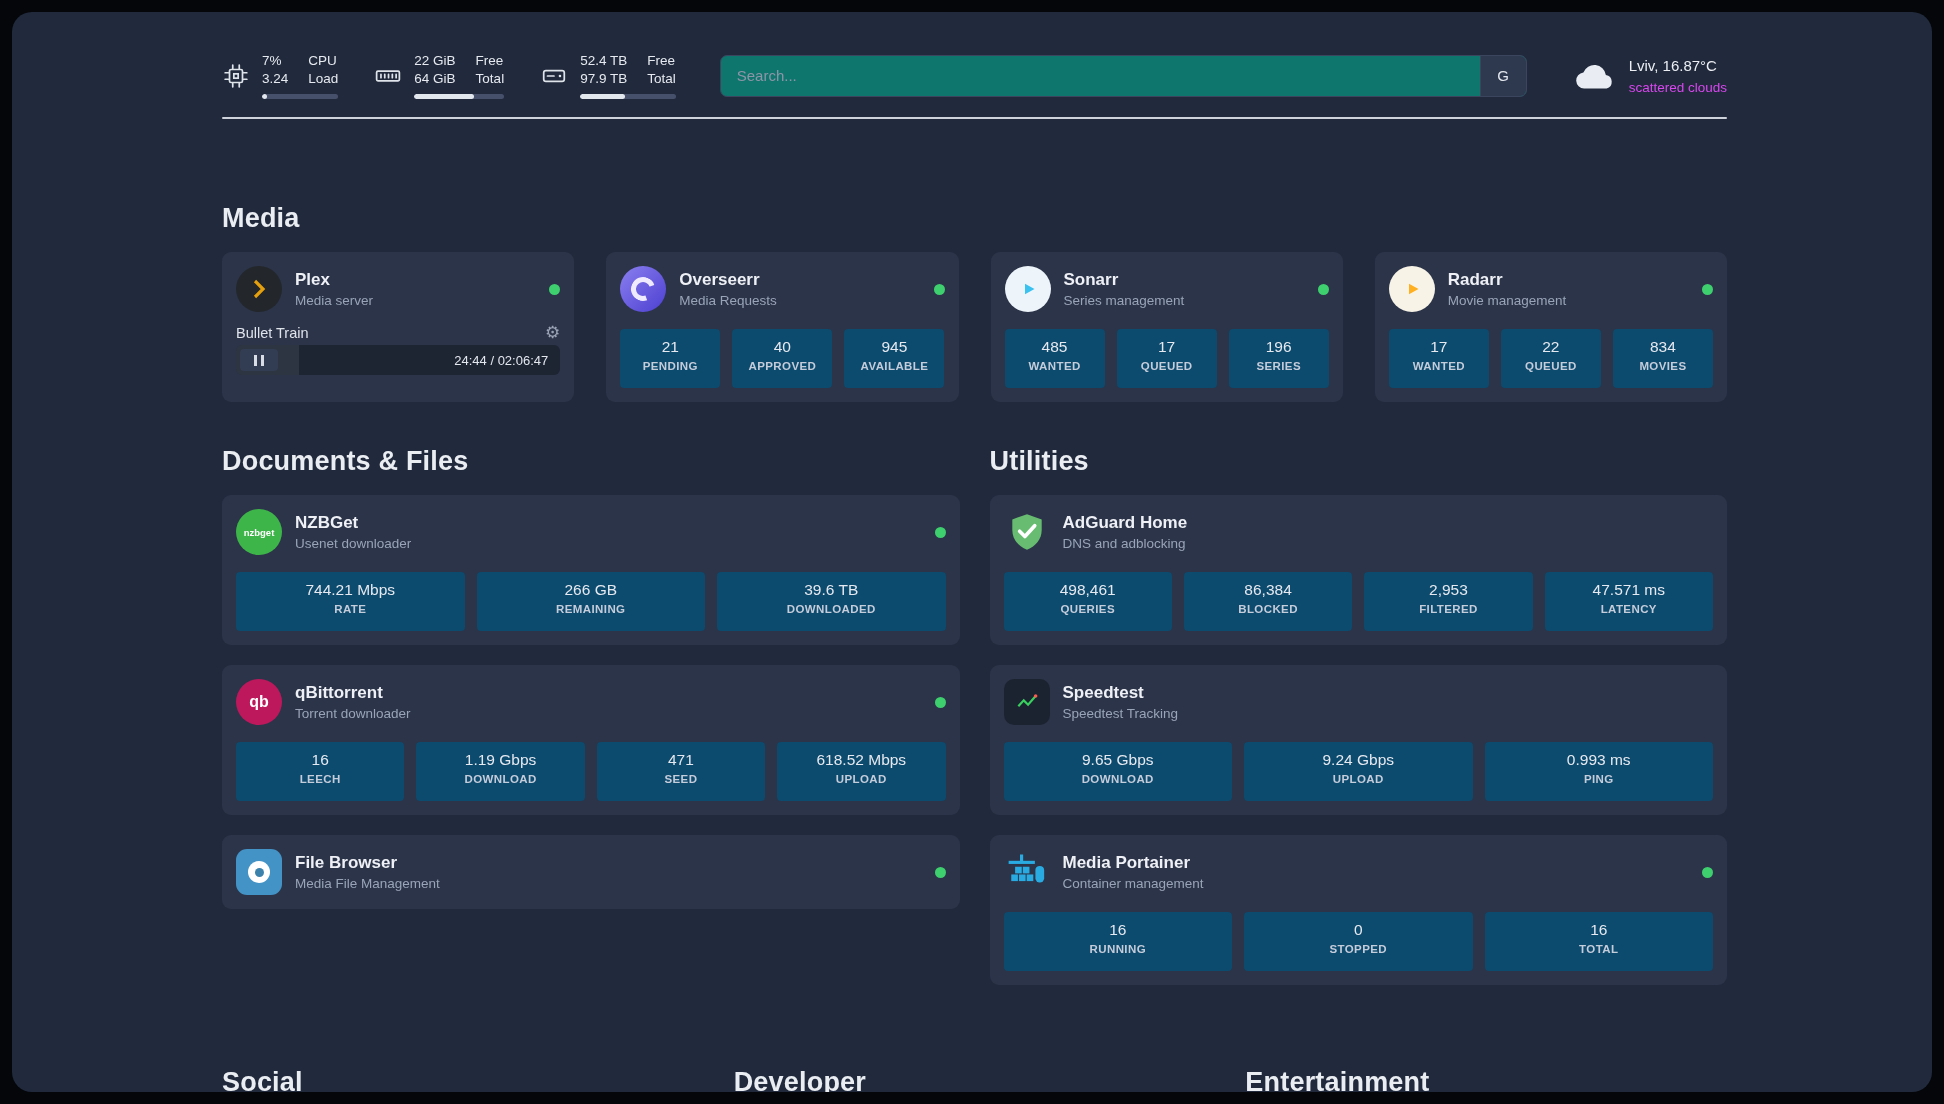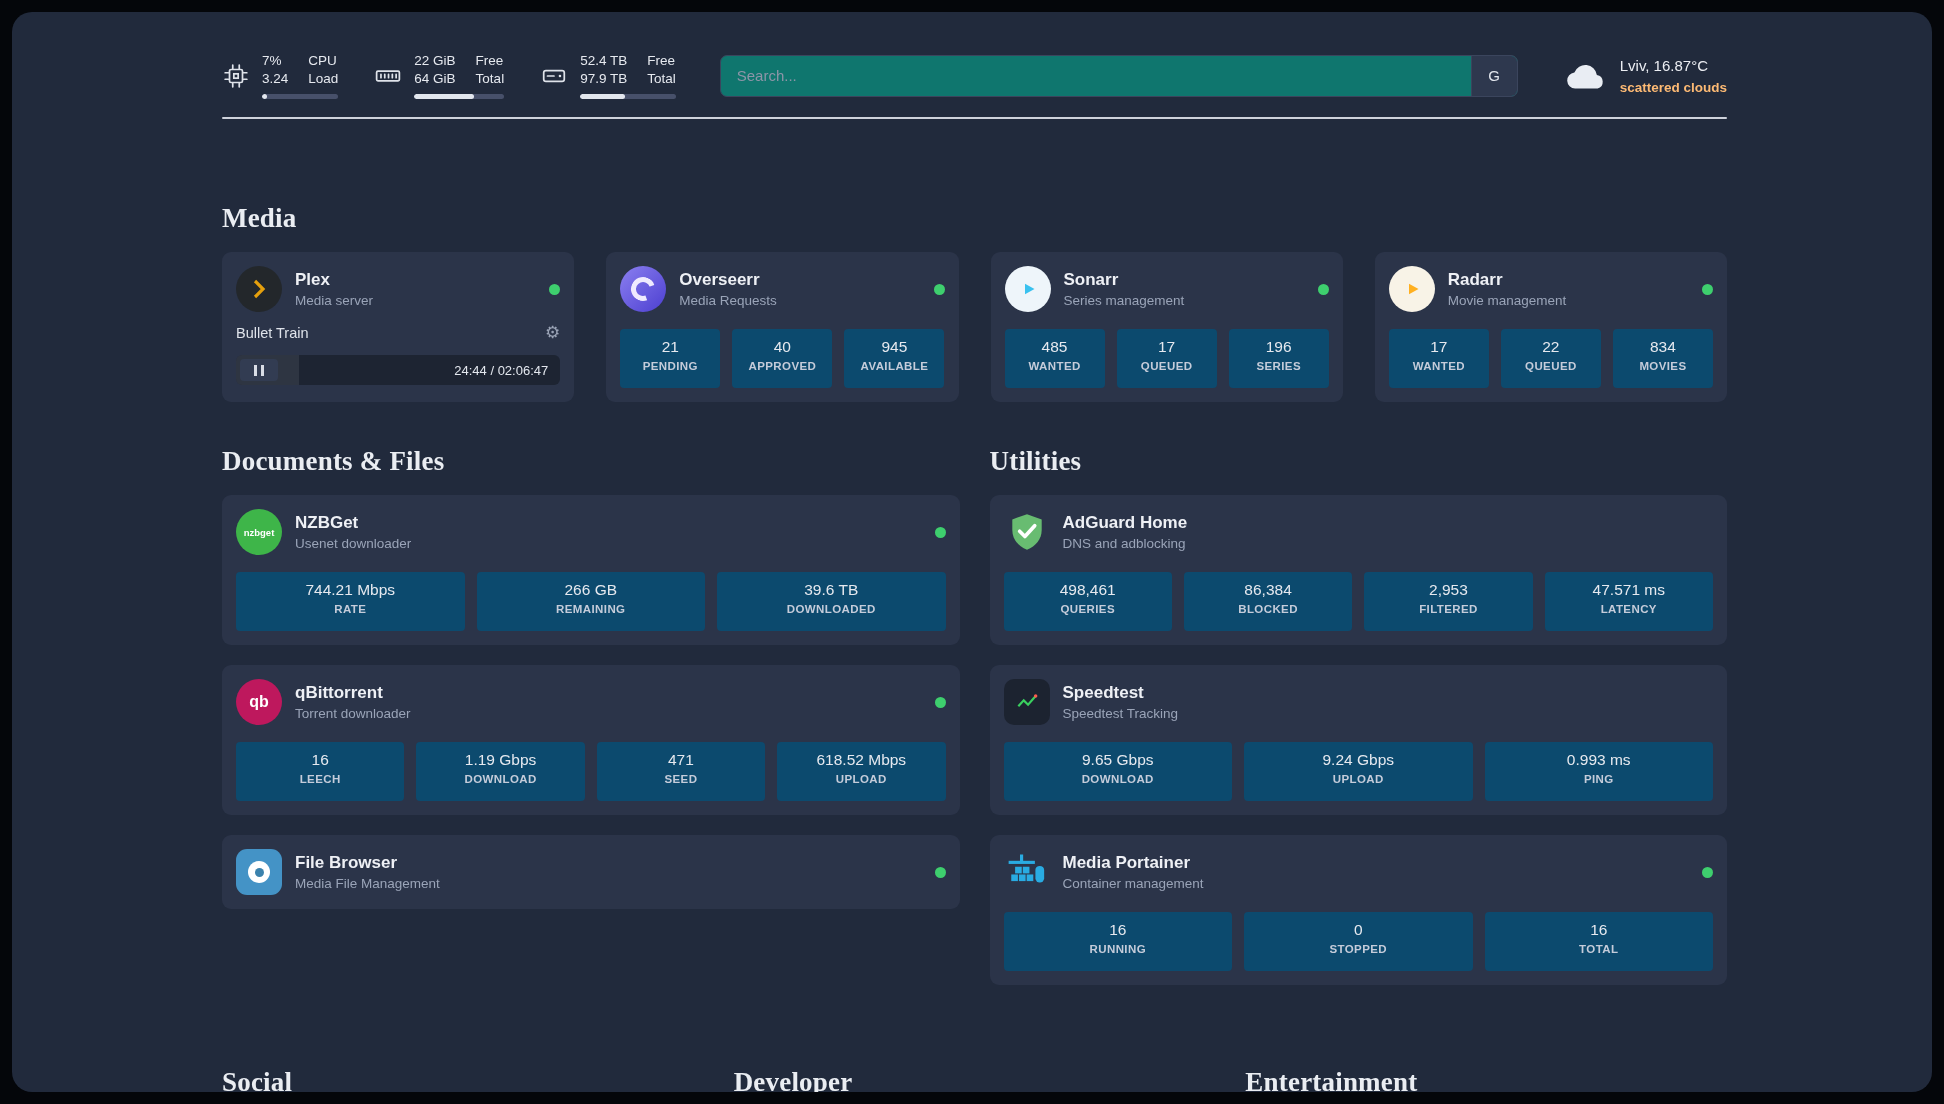--- a/index.html
+++ b/index.html
@@ -40,26 +40,26 @@
   .search input::placeholder { color:#8d95a8; }
   .search-btn {
     position:absolute; right:1px; top:1px; bottom:1px; width:46px;
     background:#2e384e; border:none; border-left:1px solid #3b455d;
     border-radius:0 6px 6px 0; color:#e3e7ee; font-size:15px; cursor:pointer;
     font-family:"Liberation Sans", sans-serif;
   }
   .weather { display:flex; align-items:center; gap:12px; }
   .weather-icon { width:46px; height:40px; display:flex; align-items:center; }
   .weather-line1 { font-size:15px; color:#eceef3; }
-  .weather-line2 { font-size:13.5px; color:#fdba74; margin-top:6px;font-weight:bold; }
+  .weather-line2 { font-size:13.5px; color:#d946ef; margin-top:6px; }
 
   .divider { margin-top:18px; height:2px; background:#dde1e9; border-radius:1px; opacity:.92; }
 
   
-  .section-title { margin:0; font-size:27px; font-weight:600; color:#eaedf2; letter-spacing:.2px;font-family:Liberation Serif, serif; }
+  .section-title { margin:0; font-size:27px; font-weight:600; color:#eaedf2; letter-spacing:.2px; }
   .media-section { margin-top:84px; }
   .media-grid { margin-top:18px; display:grid; grid-template-columns:repeat(4,1fr); gap:32px; }
   .two-col { margin-top:44px; display:grid; grid-template-columns:1fr 1fr; gap:0 30px; align-items:start; }
   .col-cards { margin-top:18px; display:flex; flex-direction:column; gap:20px; }
 
   
   .card {
     background:#2b3449; border-radius:9px; padding:14px;
     display:flex; flex-direction:column; min-height:150px;
   }
@@ -89,21 +89,21 @@
   .icon-filebrowser { background:#4493c6; border-radius:11px; }
   .fb-circle { width:22px; height:22px; background:#fff; border-radius:50%; display:flex; align-items:center; justify-content:center; }
   .fb-dot { width:9px; height:9px; background:#3b82ad; border-radius:50%; }
   .icon-speedtest { background:#1c2330; border-radius:10px; }
 
   
   .np-row { display:flex; align-items:center; margin-top:12px; }
   .np-title { font-size:14.5px; color:#dfe3ea; }
   .gear { margin-left:auto; color:#9aa3b6; font-size:17px; cursor:pointer; line-height:1; }
   .player {
-    margin-top:14px; height:30px; background:#1d2432; border-radius:6px;
+    margin-top:4px; height:30px; background:#1d2432; border-radius:6px;
     position:relative; display:flex; align-items:center; padding:0 12px 0 4px; overflow:hidden;
   }
   .player-progress { position:absolute; left:0; top:0; bottom:0; background:rgba(255,255,255,.08); }
   .pause-btn {
     width:38px; height:22px; background:#323c52; border:none; border-radius:4px;
     display:flex; align-items:center; justify-content:center; gap:4px; cursor:pointer; z-index:1;
   }
   .pbar { width:3px; height:11px; background:#d9dde6; display:inline-block; }
   .time { margin-left:auto; font-size:13px; color:#e3e7ee; z-index:1; }
 

